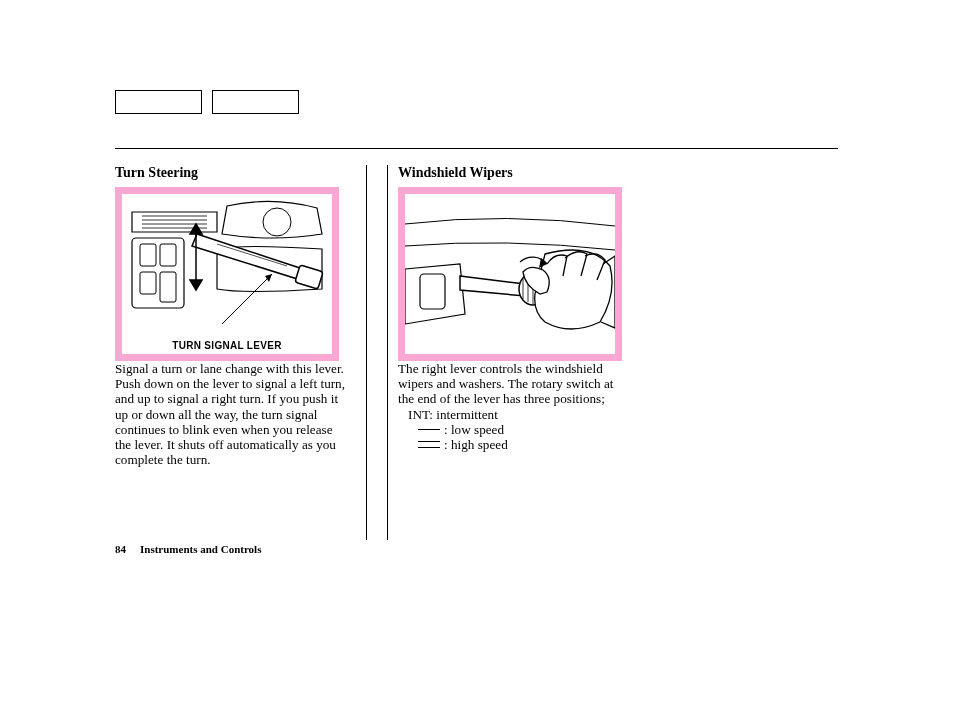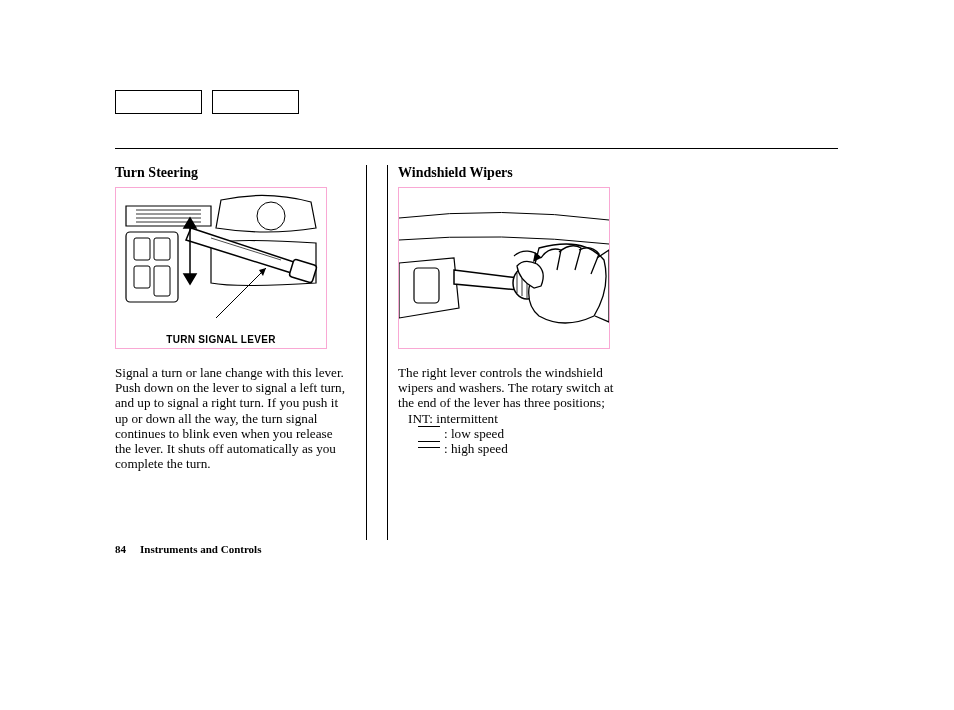--- a/index.html
+++ b/index.html
@@ -69,39 +69,40 @@
     font-size: 14px;
     margin-bottom: 6px;
   }
   .body-text {
     font-size: 13.2px;
     line-height: 1.15;
   }
   .figure {
     width: 210px;
     height: 160px;
-    border: 1px solid #f9a8d4;
-    margin-bottom: 16px;
+    border: 7px solid #f9a8d4;
+    margin-bottom: 0;
     position: relative;
     background: #fca5a5;
     overflow: hidden;
   }
   .fig-caption {
     position: absolute;
     bottom: 3px;
     left: 0;
     right: 0;
     text-align: center;
     font-size: 10px;
     font-weight: bold;
     font-family: Arial, Helvetica, sans-serif;
     letter-spacing: 0.3px;
   }
   .speed-line {
     display: flex;
+    align-items: center;
     gap: 4px;
     margin-left: 20px;
   }
   .single-line {
     display: inline-block;
     width: 22px;
     height: 1.5px;
     background: #000;
   }
   .double-line {

